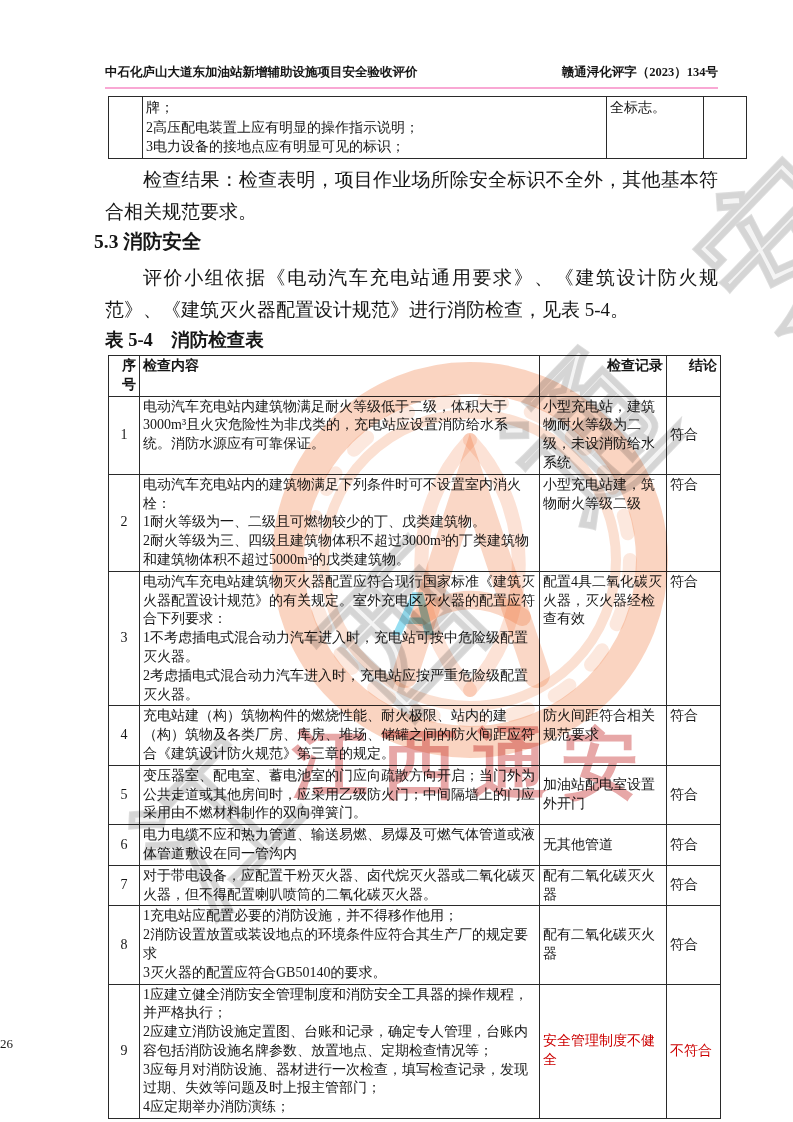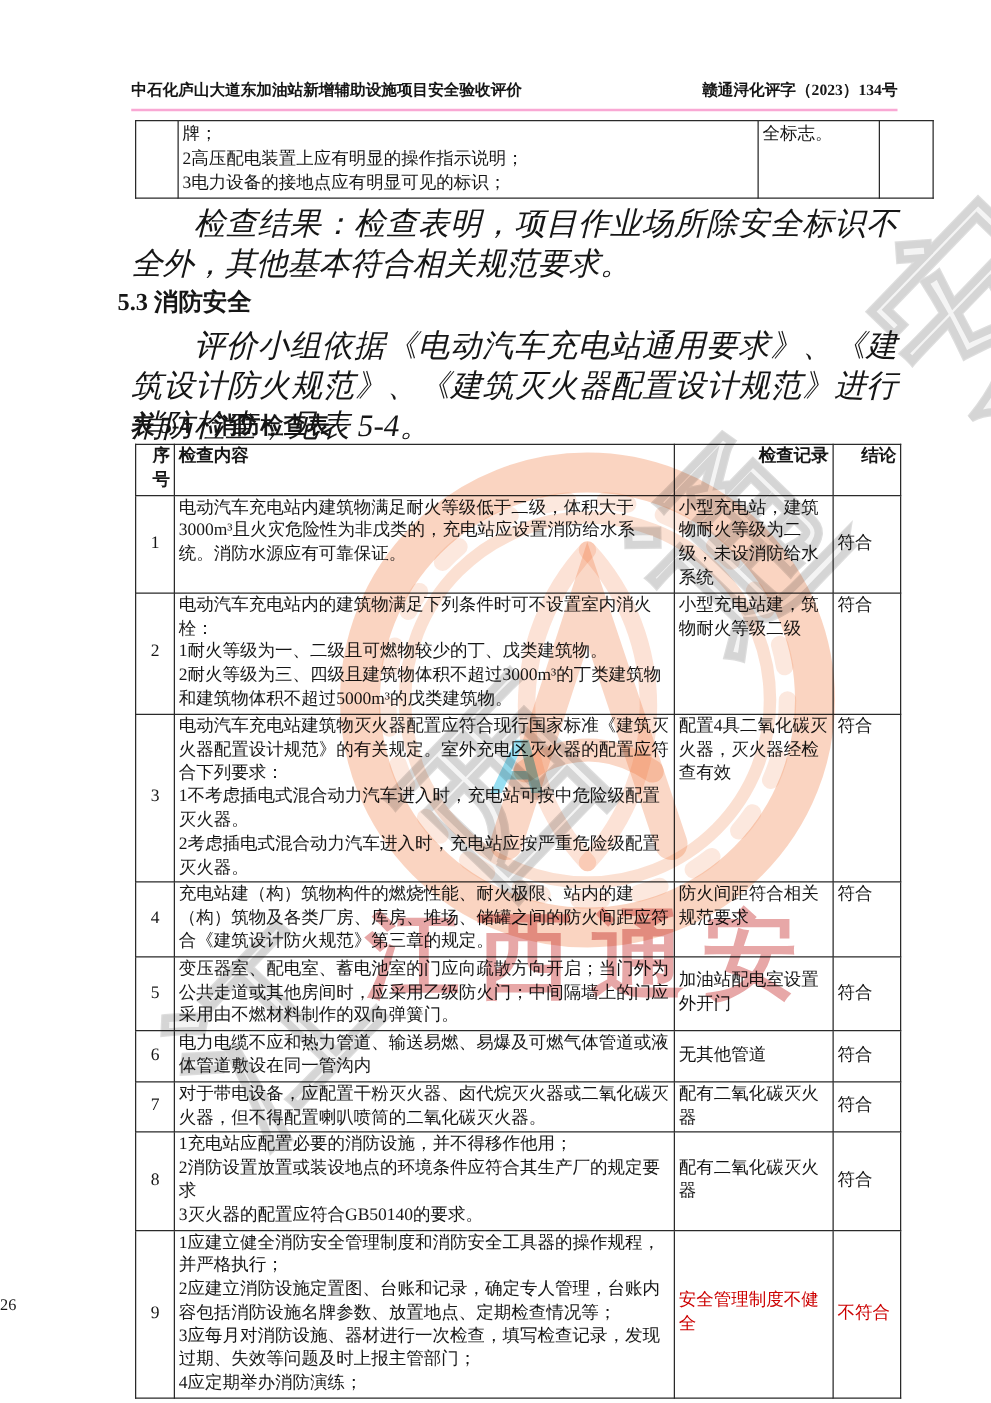--- a/index.html
+++ b/index.html
@@ -36,21 +36,21 @@
   .t2 th.left{text-align:left;}
   .t2 td.no{text-align:center;vertical-align:middle;}
   .t2 td.content{white-space:pre-line;}
   .t2 td.vm{vertical-align:middle;}
   .t2 td.vt{vertical-align:top;}
   .t2 .fail{color:#cc0000;}
 
   
   .body-p{
     position:absolute;left:105px;width:613px;margin:0;
-    font-size:25px;line-height:32px;text-indent:2em;text-align:justify;font-style:italic;
+    font-size:19px;line-height:32px;text-indent:2em;text-align:justify;
   }
   .p-result{top:164px;}
   .p-intro{top:262px;}
   .sec-heading{
     position:absolute;left:94px;top:228px;margin:0;
     font-size:19.5px;font-weight:bold;
   }
   .caption{
     position:absolute;left:105px;top:327px;width:613px;
     text-align:left;font-size:18.5px;font-weight:bold;

